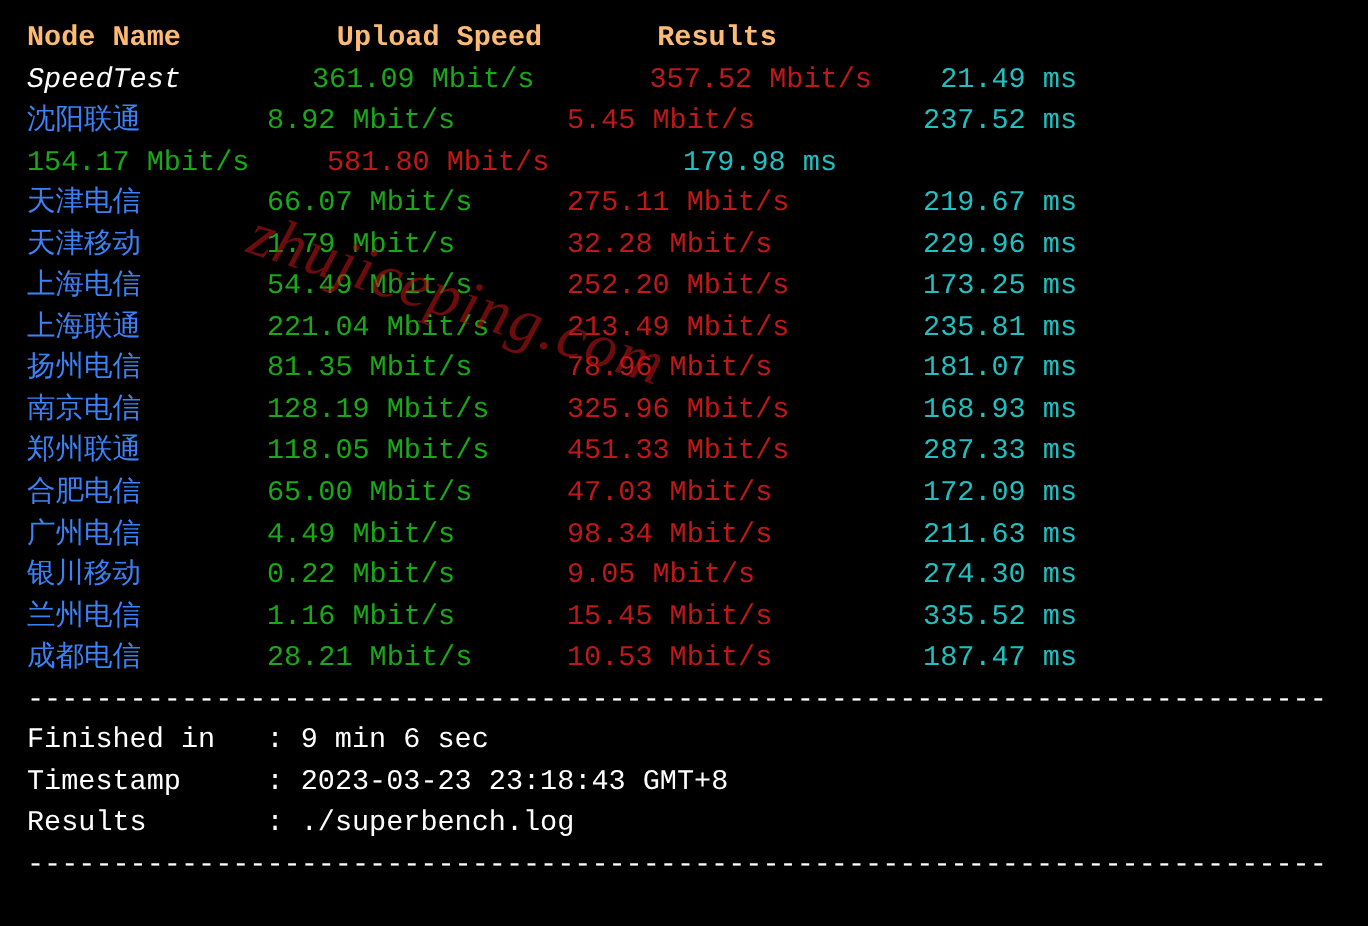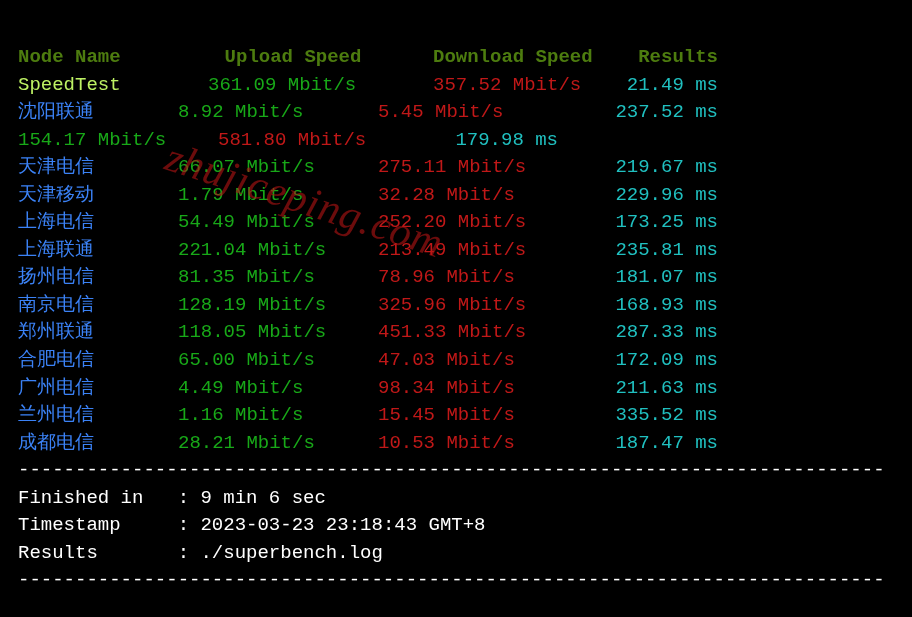--- a/index.html
+++ b/index.html
@@ -17,40 +17,39 @@
       width: 912px;
       height: 617px;
       overflow: hidden;
       position: relative;
     }
     .row {
       white-space: pre;
       display: flex;
     }
     .header {
-      color: #4d7c0f;
+      color: #fdba74;
       font-weight: bold;
-      margin-top: 32px;
     }
     .divider {
       color: #fff;
       letter-spacing: 0;
       white-space: pre;
       overflow: hidden;
     }
     .footer-row {
       color: #fff;
       white-space: pre;
     }
     .col-node { width: 160px; flex-shrink: 0; }
     .col-upload { width: 200px; flex-shrink: 0; }
     .col-download { width: 200px; flex-shrink: 0; }
     .col-latency { width: 140px; flex-shrink: 0; text-align: right; }
     
-    .speedtest-name { color: #bef264; }
+    .speedtest-name { color: #ffffff; font-style: italic; }
     .upload-val { color: #18a818; }
     .download-val { color: #c01818; }
     .latency-val { color: #20c0c0; }
     .node-name { color: #3b82f6; }
     
     .header .col-upload { text-align: center; padding-left: 30px; }
     .header .col-download { text-align: left; padding-left: 55px; }
     .header .col-latency { text-align: right; }
     
     .watermark {
@@ -65,21 +64,20 @@
       pointer-events: none;
       letter-spacing: 1px;
     }
   </style>
 </head>
 <body>
 
 <div class="row header">
   <span class="col-node">Node Name</span>
   <span class="col-upload">Upload Speed</span>
-  <span class="col-download">Download Speed</span>
   <span class="col-latency">Results</span>
 </div>
 
 <div class="row">
   <span class="col-node speedtest-name">SpeedTest</span>
   <span class="col-upload upload-val" style="padding-left:30px">361.09 Mbit/s</span>
   <span class="col-download download-val" style="padding-left:55px">357.52 Mbit/s</span>
   <span class="col-latency latency-val">21.49 ms</span>
 </div>
 
@@ -88,20 +86,21 @@
     <div class="row"><span class="col-upload upload-val">154.17 Mbit/s</span><span class="col-download download-val">581.80 Mbit/s</span><span class="col-latency latency-val">179.98 ms</span></div>
     <div class="row"><span class="col-node node-name">天津电信</span><span class="col-upload upload-val">66.07 Mbit/s</span><span class="col-download download-val">275.11 Mbit/s</span><span class="col-latency latency-val">219.67 ms</span></div>
     <div class="row"><span class="col-node node-name">天津移动</span><span class="col-upload upload-val">1.79 Mbit/s</span><span class="col-download download-val">32.28 Mbit/s</span><span class="col-latency latency-val">229.96 ms</span></div>
     <div class="row"><span class="col-node node-name">上海电信</span><span class="col-upload upload-val">54.49 Mbit/s</span><span class="col-download download-val">252.20 Mbit/s</span><span class="col-latency latency-val">173.25 ms</span></div>
     <div class="row"><span class="col-node node-name">上海联通</span><span class="col-upload upload-val">221.04 Mbit/s</span><span class="col-download download-val">213.49 Mbit/s</span><span class="col-latency latency-val">235.81 ms</span></div>
     <div class="row"><span class="col-node node-name">扬州电信</span><span class="col-upload upload-val">81.35 Mbit/s</span><span class="col-download download-val">78.96 Mbit/s</span><span class="col-latency latency-val">181.07 ms</span></div>
     <div class="row"><span class="col-node node-name">南京电信</span><span class="col-upload upload-val">128.19 Mbit/s</span><span class="col-download download-val">325.96 Mbit/s</span><span class="col-latency latency-val">168.93 ms</span></div>
     <div class="row"><span class="col-node node-name">郑州联通</span><span class="col-upload upload-val">118.05 Mbit/s</span><span class="col-download download-val">451.33 Mbit/s</span><span class="col-latency latency-val">287.33 ms</span></div>
     <div class="row"><span class="col-node node-name">合肥电信</span><span class="col-upload upload-val">65.00 Mbit/s</span><span class="col-download download-val">47.03 Mbit/s</span><span class="col-latency latency-val">172.09 ms</span></div>
     <div class="row"><span class="col-node node-name">广州电信</span><span class="col-upload upload-val">4.49 Mbit/s</span><span class="col-download download-val">98.34 Mbit/s</span><span class="col-latency latency-val">211.63 ms</span></div>
+    <div class="row"><span class="col-node node-name">银川移动</span><span class="col-upload upload-val">0.22 Mbit/s</span><span class="col-download download-val">9.05 Mbit/s</span><span class="col-latency latency-val">274.30 ms</span></div>
     <div class="row"><span class="col-node node-name">兰州电信</span><span class="col-upload upload-val">1.16 Mbit/s</span><span class="col-download download-val">15.45 Mbit/s</span><span class="col-latency latency-val">335.52 ms</span></div>
     <div class="row"><span class="col-node node-name">成都电信</span><span class="col-upload upload-val">28.21 Mbit/s</span><span class="col-download download-val">10.53 Mbit/s</span><span class="col-latency latency-val">187.47 ms</span></div>
   </div>
 
 <div class="divider">----------------------------------------------------------------------------</div>
 
 <div class="footer-row"><span>Finished in</span>   : <span>9 min 6 sec</span></div>
 <div class="footer-row"><span>Timestamp</span>     : <span>2023-03-23 23:18:43 GMT+8</span></div>
 <div class="footer-row"><span>Results</span>       : <span>./superbench.log</span></div>
 

